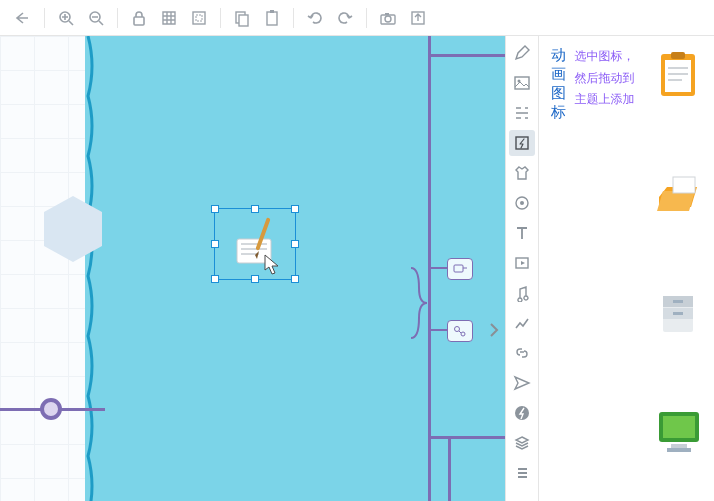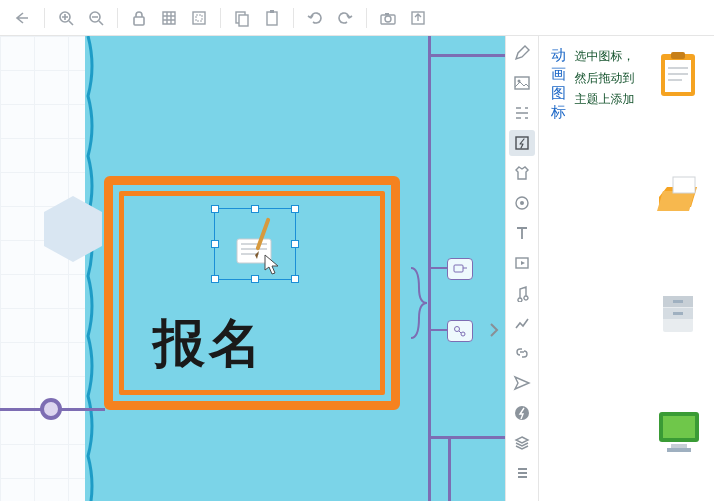--- a/index.html
+++ b/index.html
@@ -35,21 +35,21 @@
 .clip { position:absolute; left:18px; top:6px; width:46px; height:56px; }
 .cursor { position:absolute; left:264px; top:218px; width:16px; height:22px; pointer-events:none; }
 .expand { position:absolute; right:2px; top:280px; width:18px; height:28px; display:flex; align-items:center; justify-content:center; color:#888; cursor:pointer; }
 .rlinks { position:absolute; left:411px; top:222px; width:80px; height:90px; }
 .rbtn { position:absolute; width:26px; height:22px; border:1px solid #7d6db3; border-radius:4px; display:flex; align-items:center; justify-content:center; color:#7d6db3; background:#eef9fd; }
 .vtoolbar { width:34px; border-left:1px solid #e5e5e5; border-right:1px solid #e5e5e5; display:flex; flex-direction:column; align-items:center; padding-top:4px; gap:4px; }
 .vbtn { width:26px; height:26px; display:flex; align-items:center; justify-content:center; color:#8c949c; cursor:pointer; border-radius:3px; }
 .vbtn.active { background:#dfe6ec; color:#4a4f54; }
 .panel { width:175px; display:flex; flex-direction:row; padding:10px 10px 0 12px; }
 .panel-title { color:#1a66c6; font-size:15px; margin-bottom:20px; }
-.panel-help { color:#14532d; font-size:12px; line-height:1.8; margin-bottom:18px; }
+.panel-help { color:#8b5cf6; font-size:12px; line-height:1.8; margin-bottom:18px; }
 .icon-grid { display:grid; grid-template-columns:1fr 1fr; gap:20px 4px; overflow:auto; padding-right:4px; }
 .picon { width:68px; height:58px; display:flex; align-items:center; justify-content:center; cursor:grab; }
 .picon svg { width:58px; height:54px; }
 svg { display:block; }
 </style>
 </head>
 <body>
 
 <div class="app">
 
@@ -147,24 +147,20 @@
       </div>
 
       <div class="vline" style="left:428px;"></div>
       <div class="hline" style="left:0;top:372px;width:105px;"></div>
       <div class="hline" style="left:428px;top:18px;width:78px;"></div>
       <div class="hline" style="left:428px;top:400px;width:78px;"></div>
 
       <div class="vline" style="left:448px;top:400px;height:80px;"></div>
       <div class="node"></div>
 
-      <div class="card">
-        <div class="card-inner"></div>
-        <div class="card-title">报名</div>
-      </div>
 
       <div class="sel">
         <div class="clip">
           <svg viewBox="0 0 46 56">
             <rect x="4" y="24" width="34" height="24" rx="2" fill="#fff" stroke="#c9ccd0"></rect>
             <rect x="8" y="28" width="26" height="2" fill="#d4d8dc"></rect>
               <rect x="8" y="33" width="26" height="2" fill="#d4d8dc"></rect>
             <rect x="8" y="38" width="18" height="2" fill="#d4d8dc"></rect>
             <rect x="28" y="2" width="4" height="34" rx="2" transform="rotate(20 30 19)" fill="#d79a3e"></rect>
             <polygon points="22,40 26,36 24,44" fill="#7f5a2e"></polygon>

